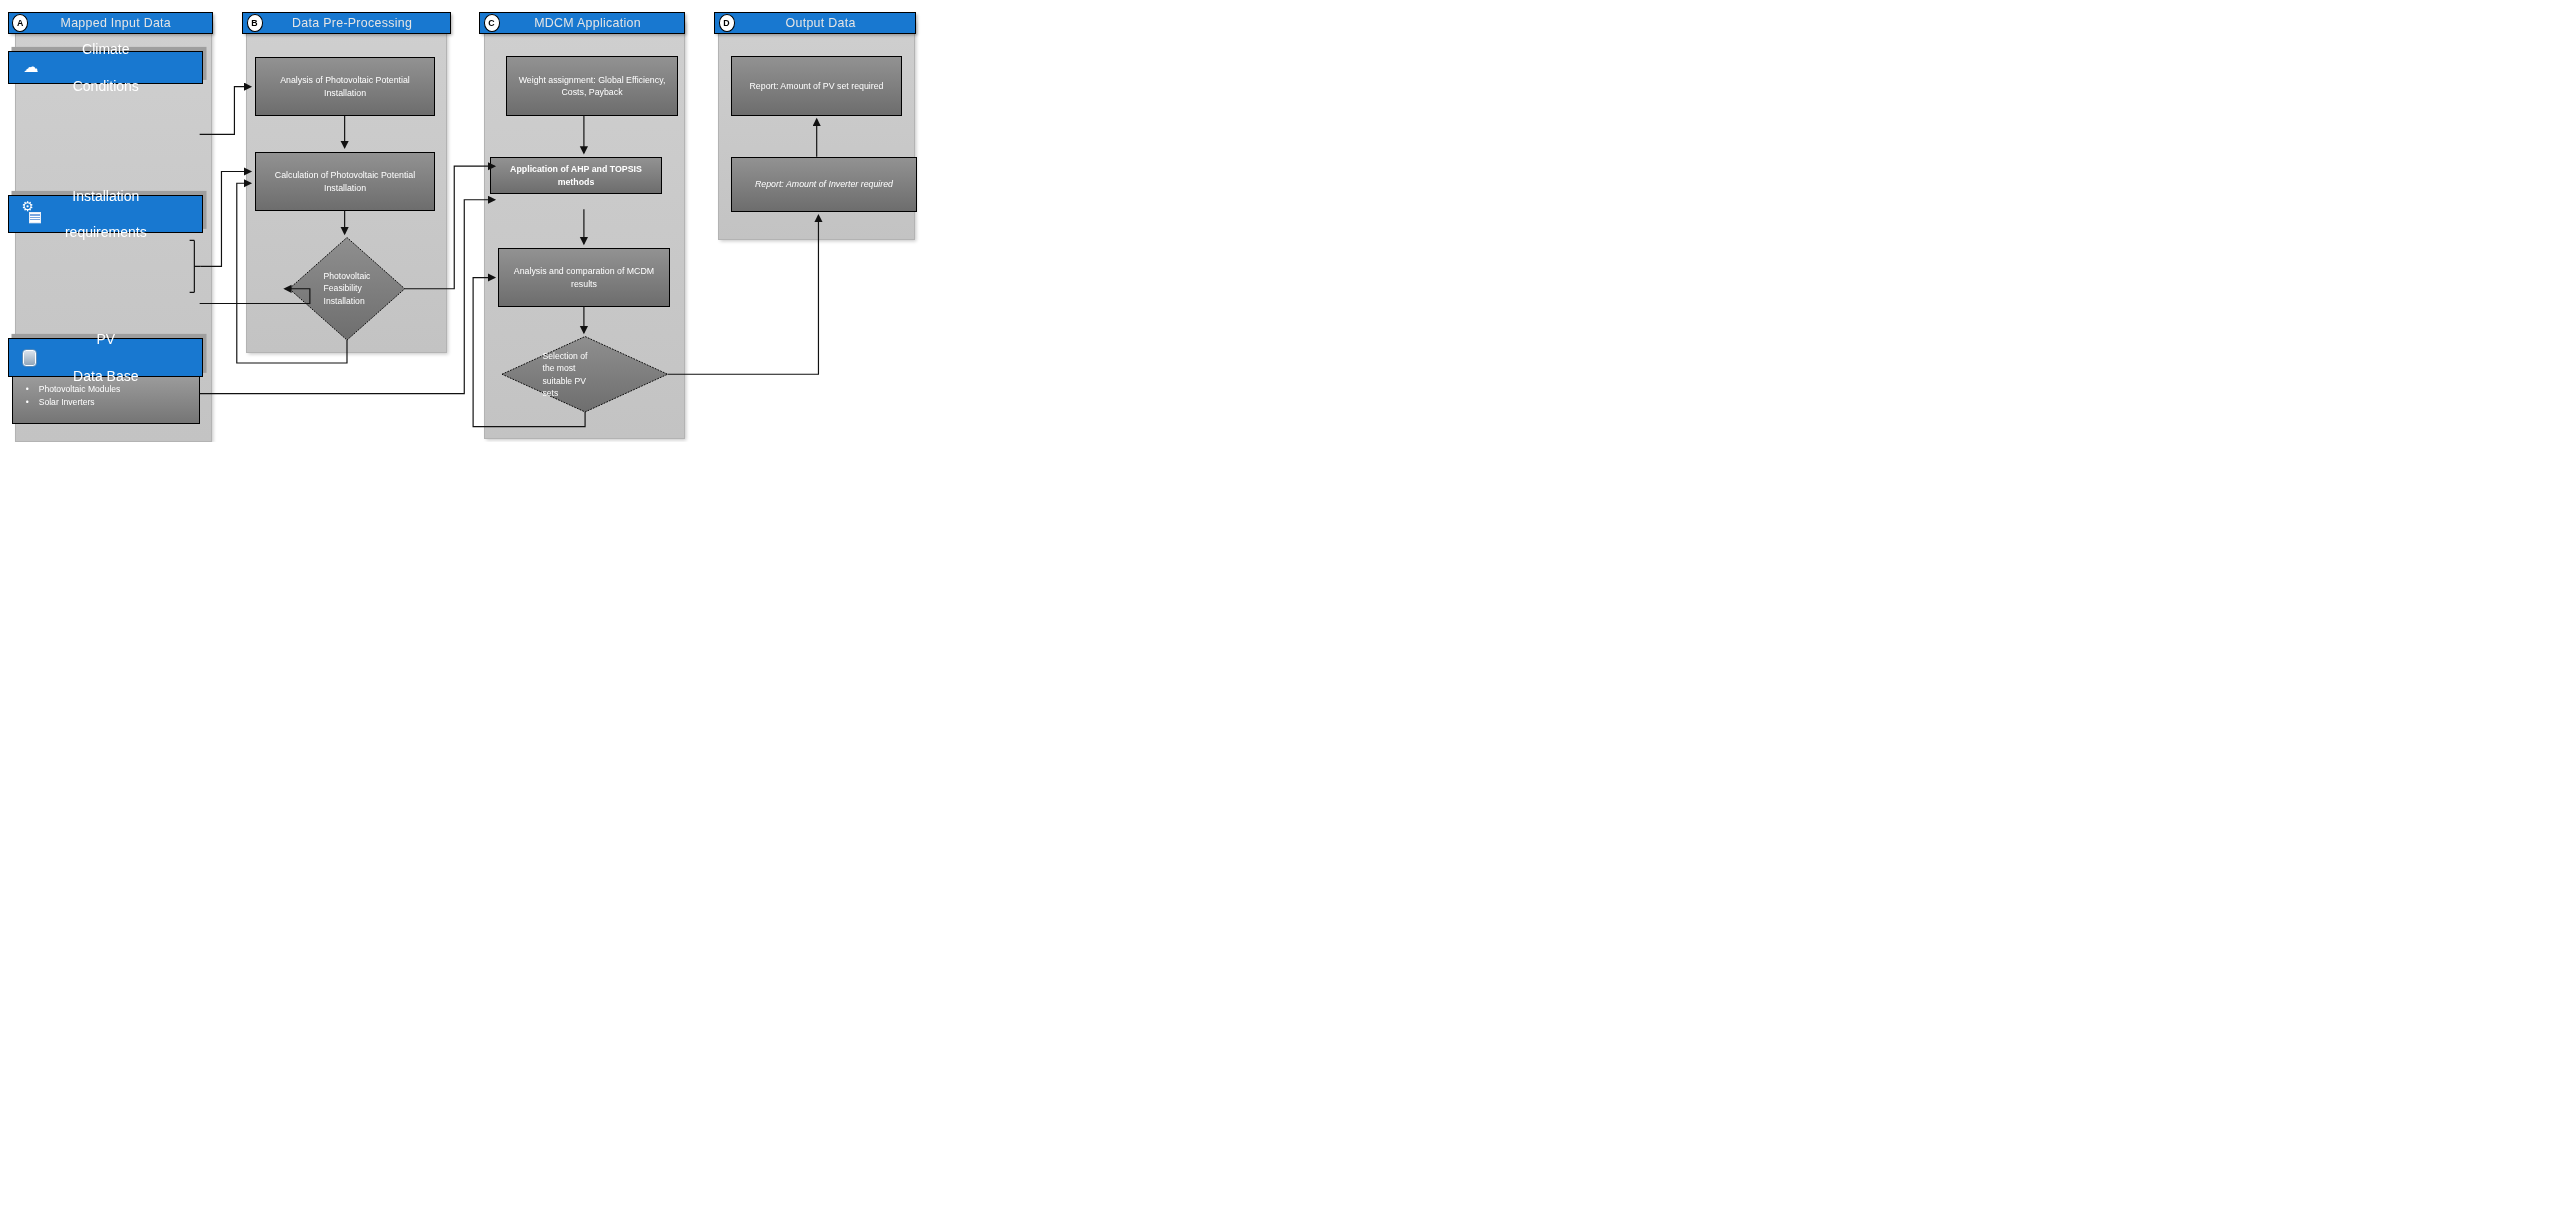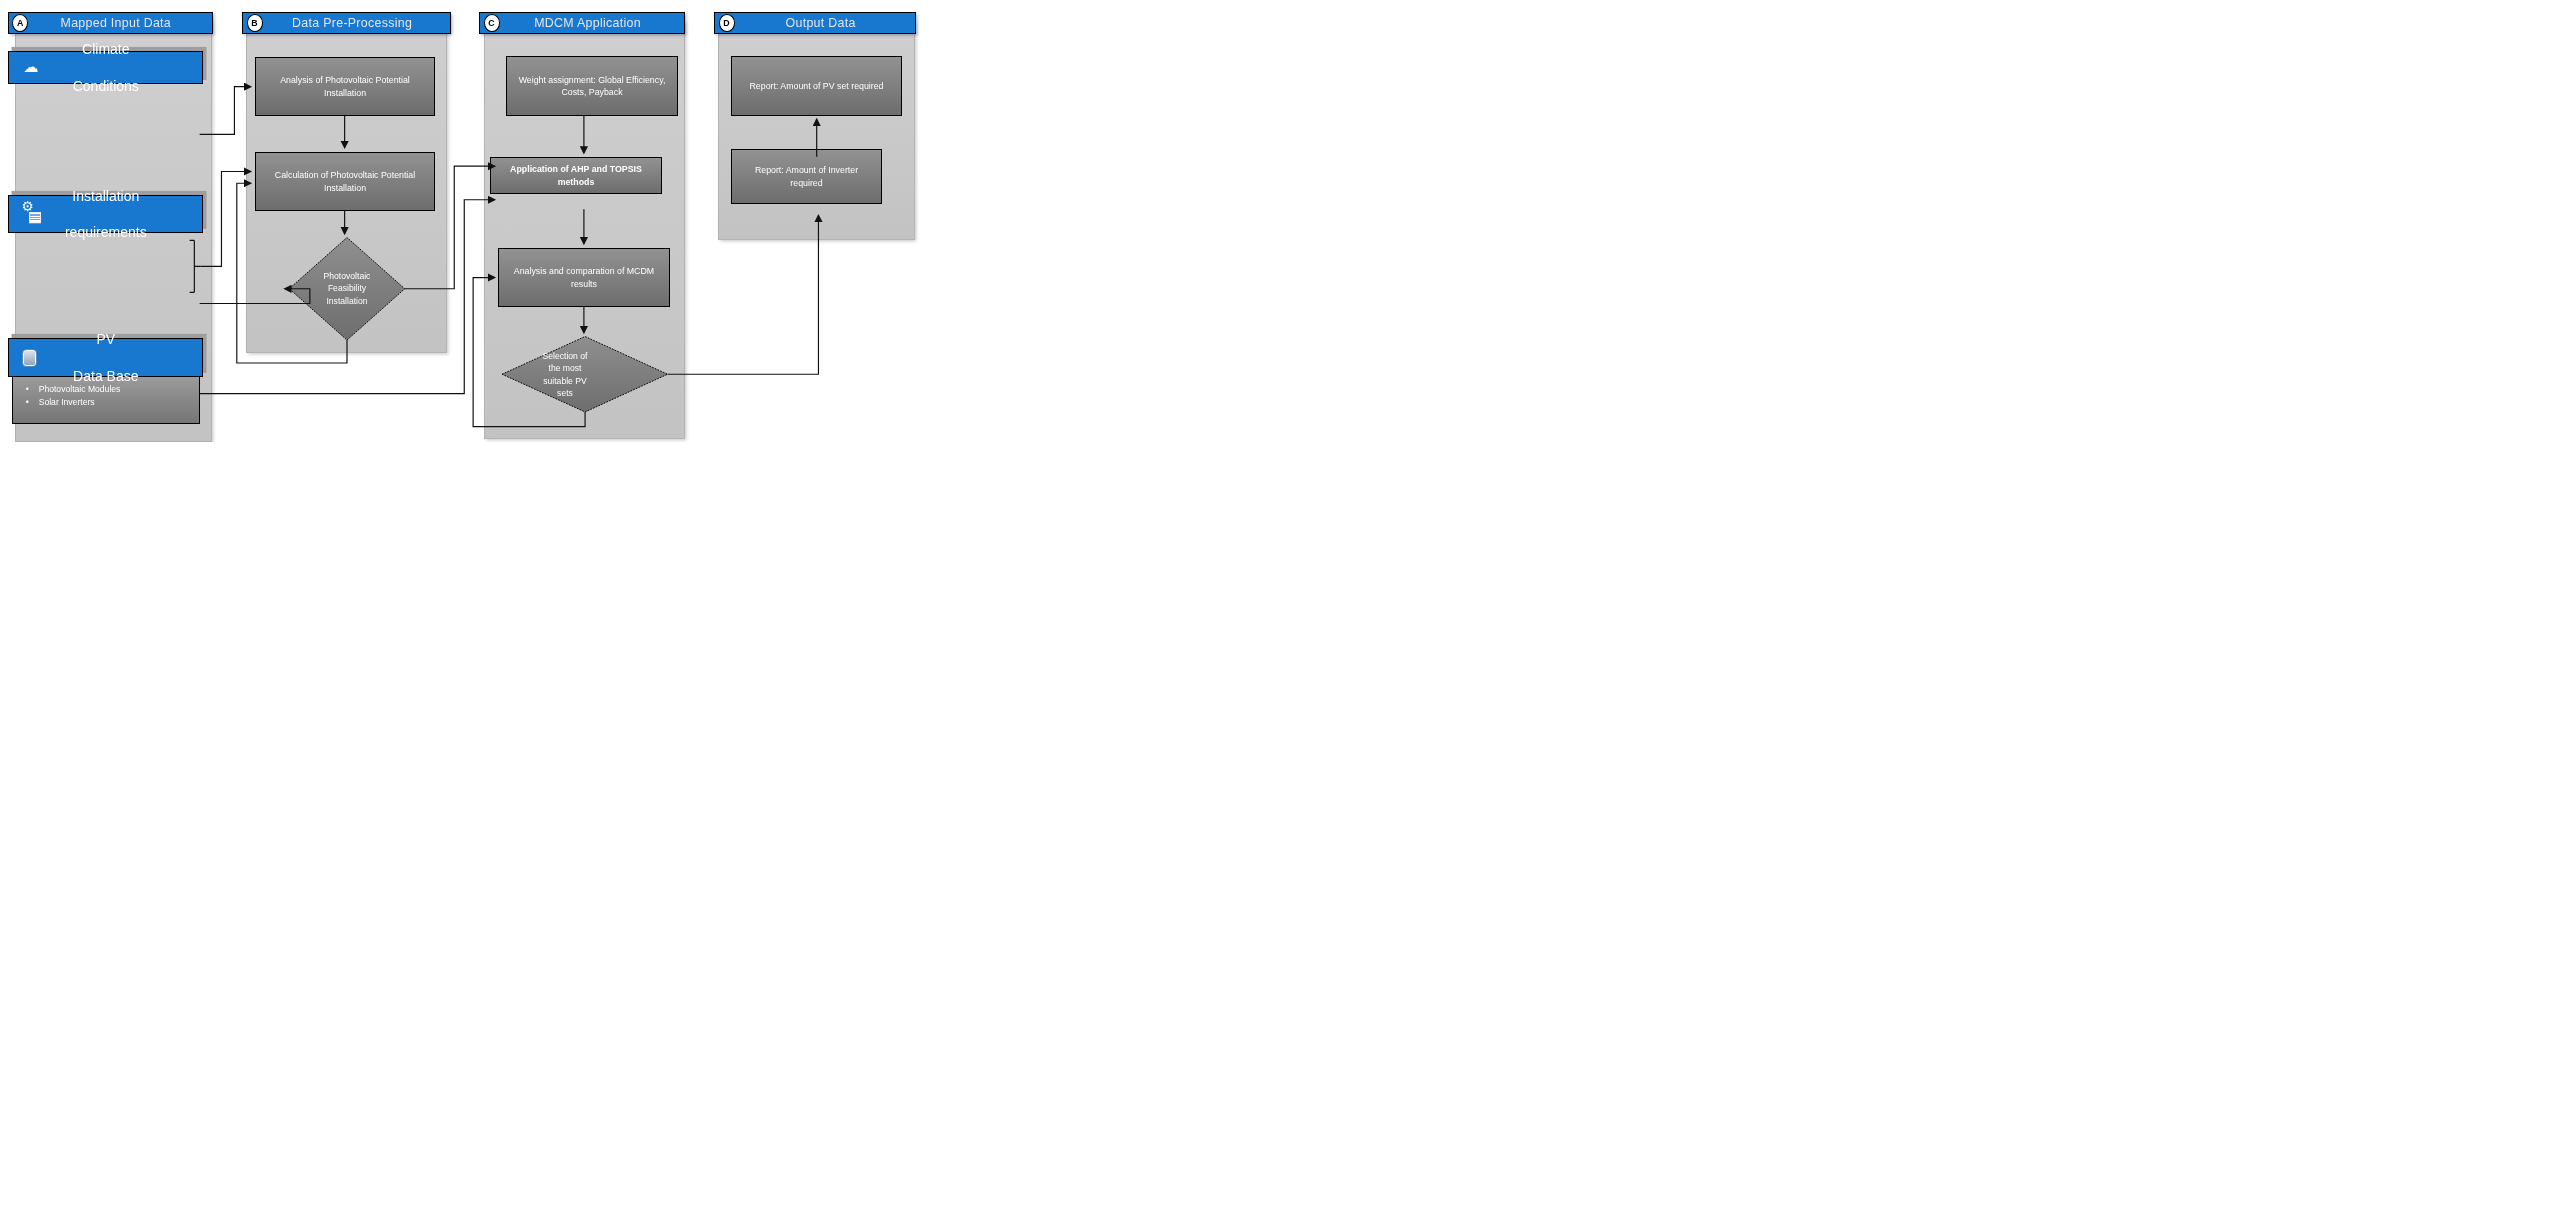--- a/index.html
+++ b/index.html
@@ -47,21 +47,21 @@
   .card-body.justify li:nth-child(3){max-width:116px;}
   
   .node{
     position:absolute;background:linear-gradient(180deg,#929292,#6d6d6d);
     border:1.2px solid #000;box-sizing:border-box;display:flex;align-items:center;
     justify-content:center;color:#fff;font-size:8.8px;text-align:center;
     padding:3.5px 8.3px;line-height:1.4;z-index:4;
   }
   .dtext{
     position:absolute;display:flex;align-items:center;justify-content:center;
-    color:#fff;font-size:8.6px;text-align:center;line-height:1.45;
+    color:#fff;font-size:8.6px;text-align:left;line-height:1.45;
     white-space:pre-line;z-index:5;
   }
   
   .icon-cloud{font-family:"DejaVu Sans",sans-serif;font-size:15.3px;color:#fff;line-height:1;}
   .icon-gears{position:relative;display:inline-block;width:17.7px;height:17.7px;}
   .icon-gears .gear{position:absolute;left:-1.8px;top:-4.7px;font-family:"DejaVu Sans",sans-serif;font-size:13.6px;color:#fff;line-height:1;}
   .icon-gears .doc{
     position:absolute;right:0;bottom:0;width:10px;height:8.8px;background:#fff;
     border:0.6px solid #e8eef7;
     background-image:repeating-linear-gradient(180deg,#ffffff 0 1.2px,#7aa7e0 1.2px 2.4px);
@@ -168,16 +168,16 @@
   <div class="dtext" style="left:518px;top:342px;width:94px;height:65px;">Selection of
 the most
 suitable PV
 sets</div>
 
   <div class="header" style="left:714px;top:11.8px;width:202px;">
     <span class="circle">D</span>
     <span class="htitle">Output Data</span>
   </div>
   <div class="node" style="left:731px;top:56px;width:171px;height:60px;">Report: Amount of PV set required</div>
-  <div class="node" style="left:731px;top:149px;width:151px;height:55px;">Report: Amount of Inverter required</div>
+  <div class="node" style="left:731px;top:157px;width:186px;height:55px;font-style:italic;">Report: Amount of Inverter required</div>
 
 </div>
 
 
 </body></html>

